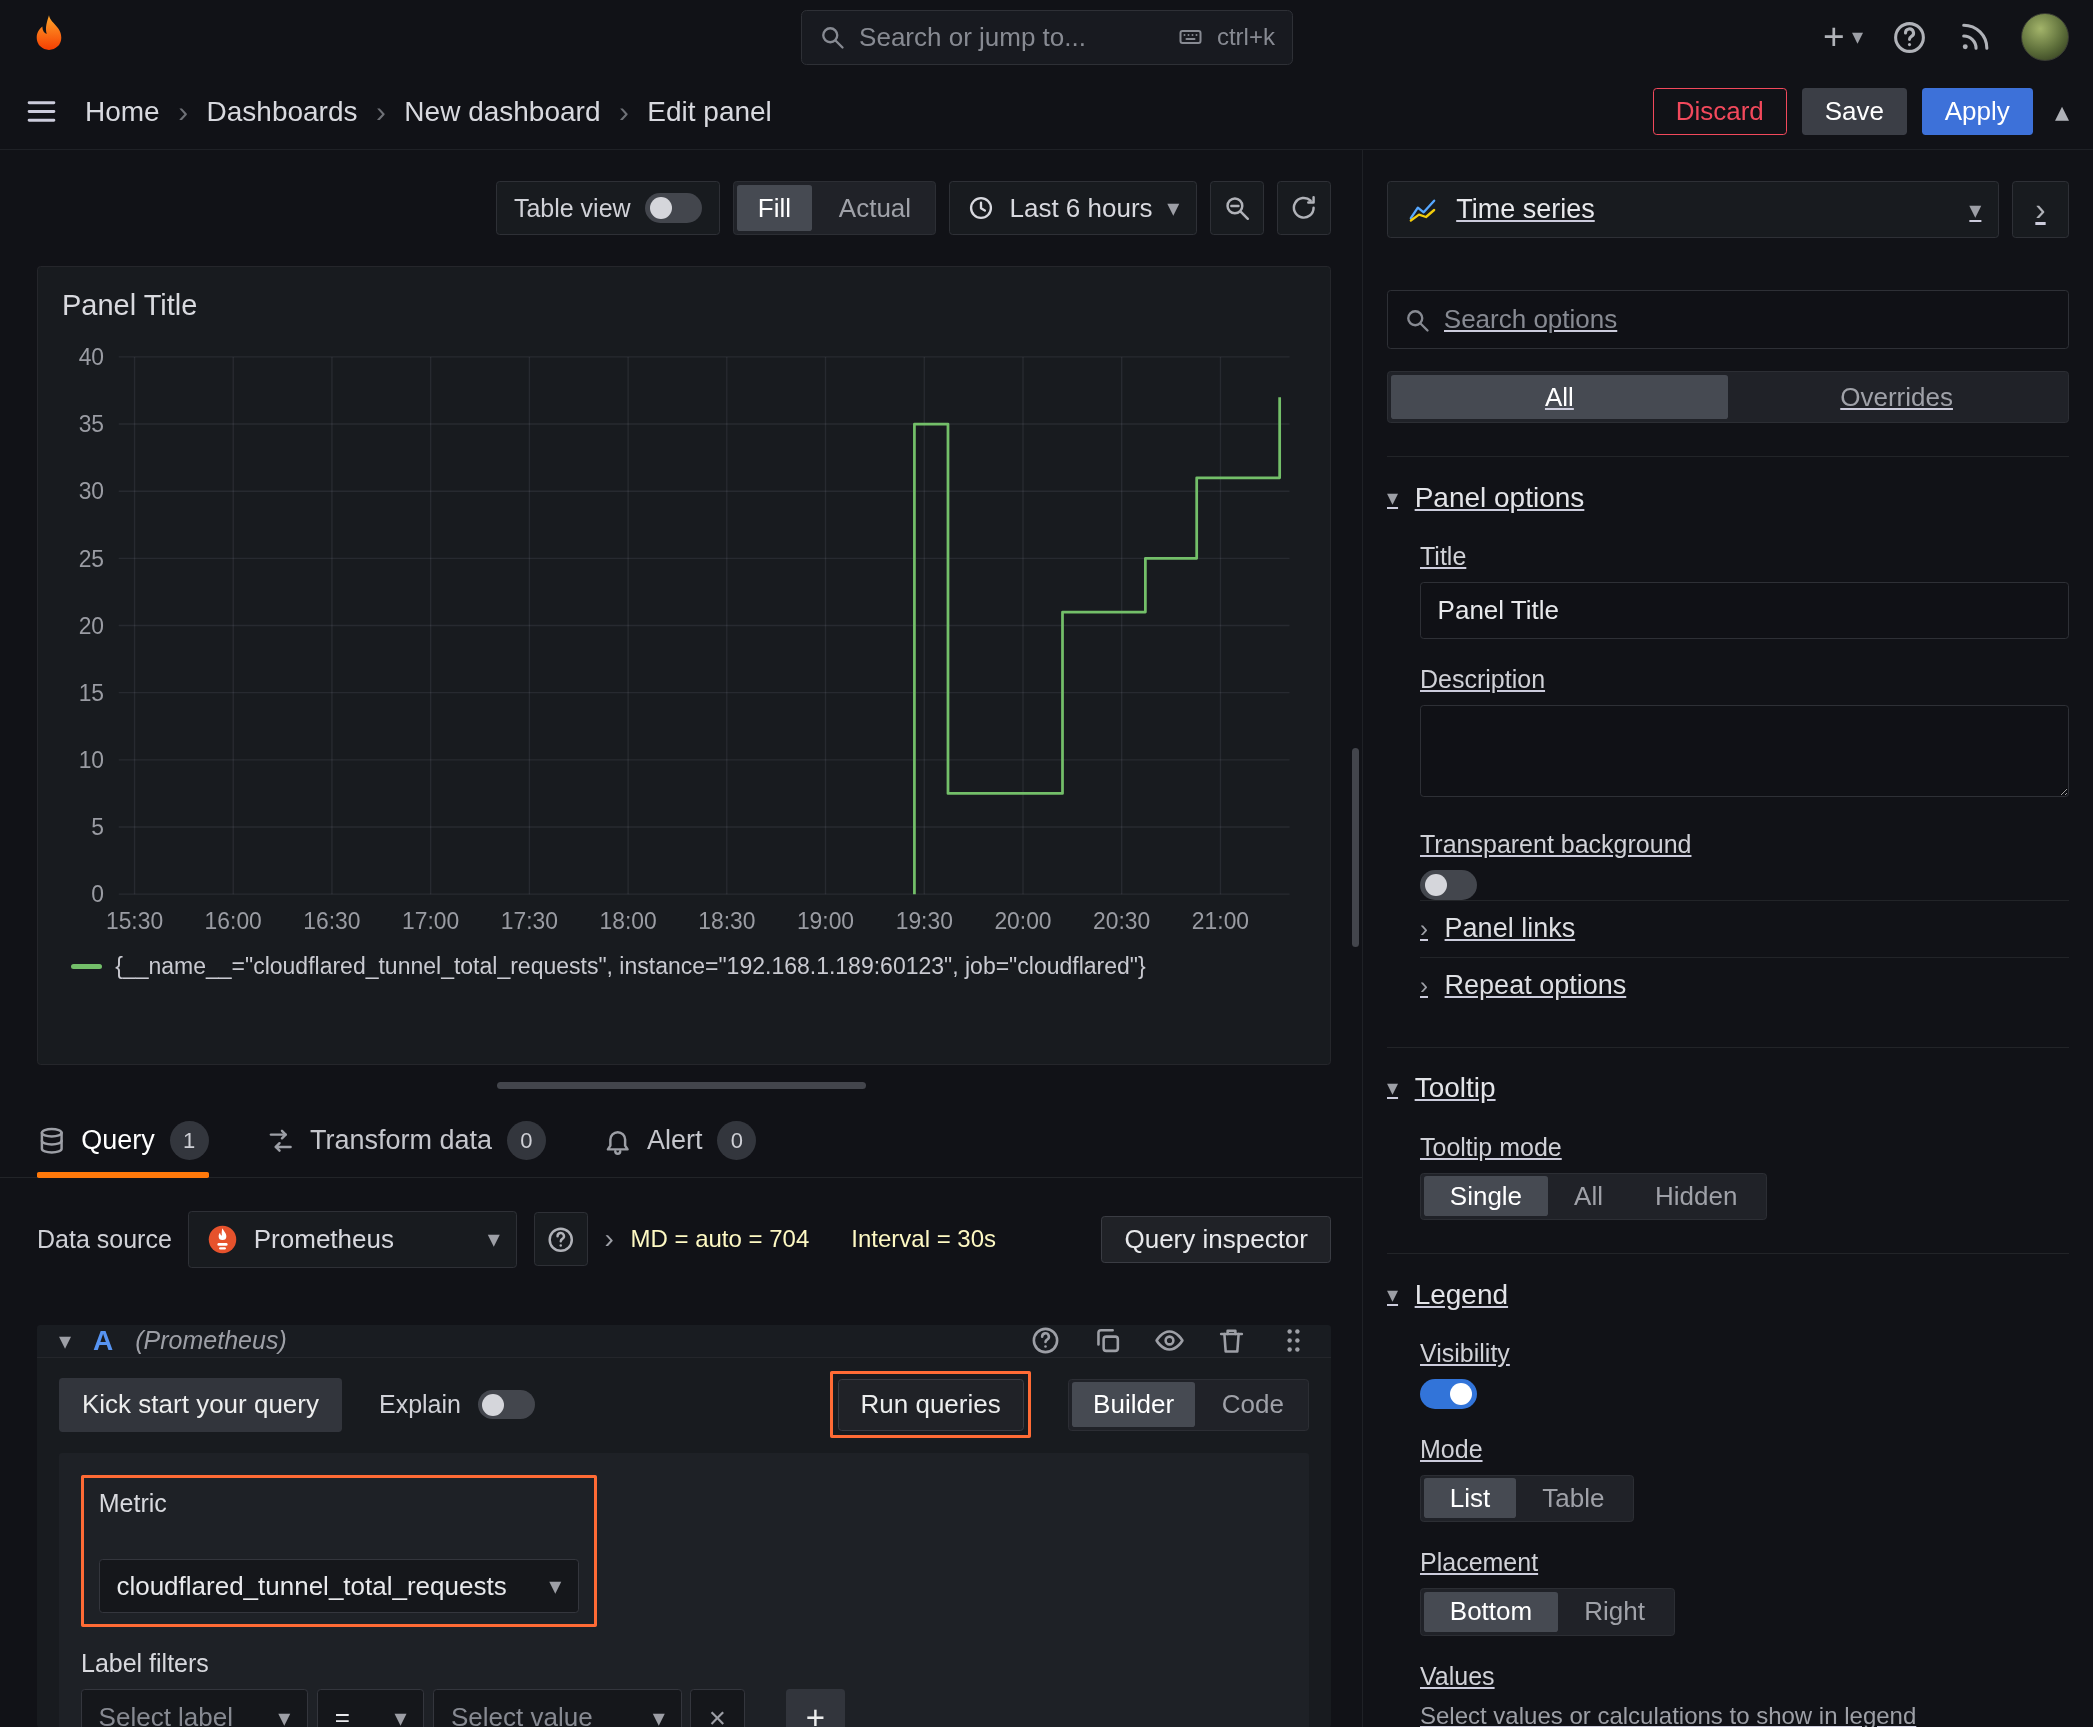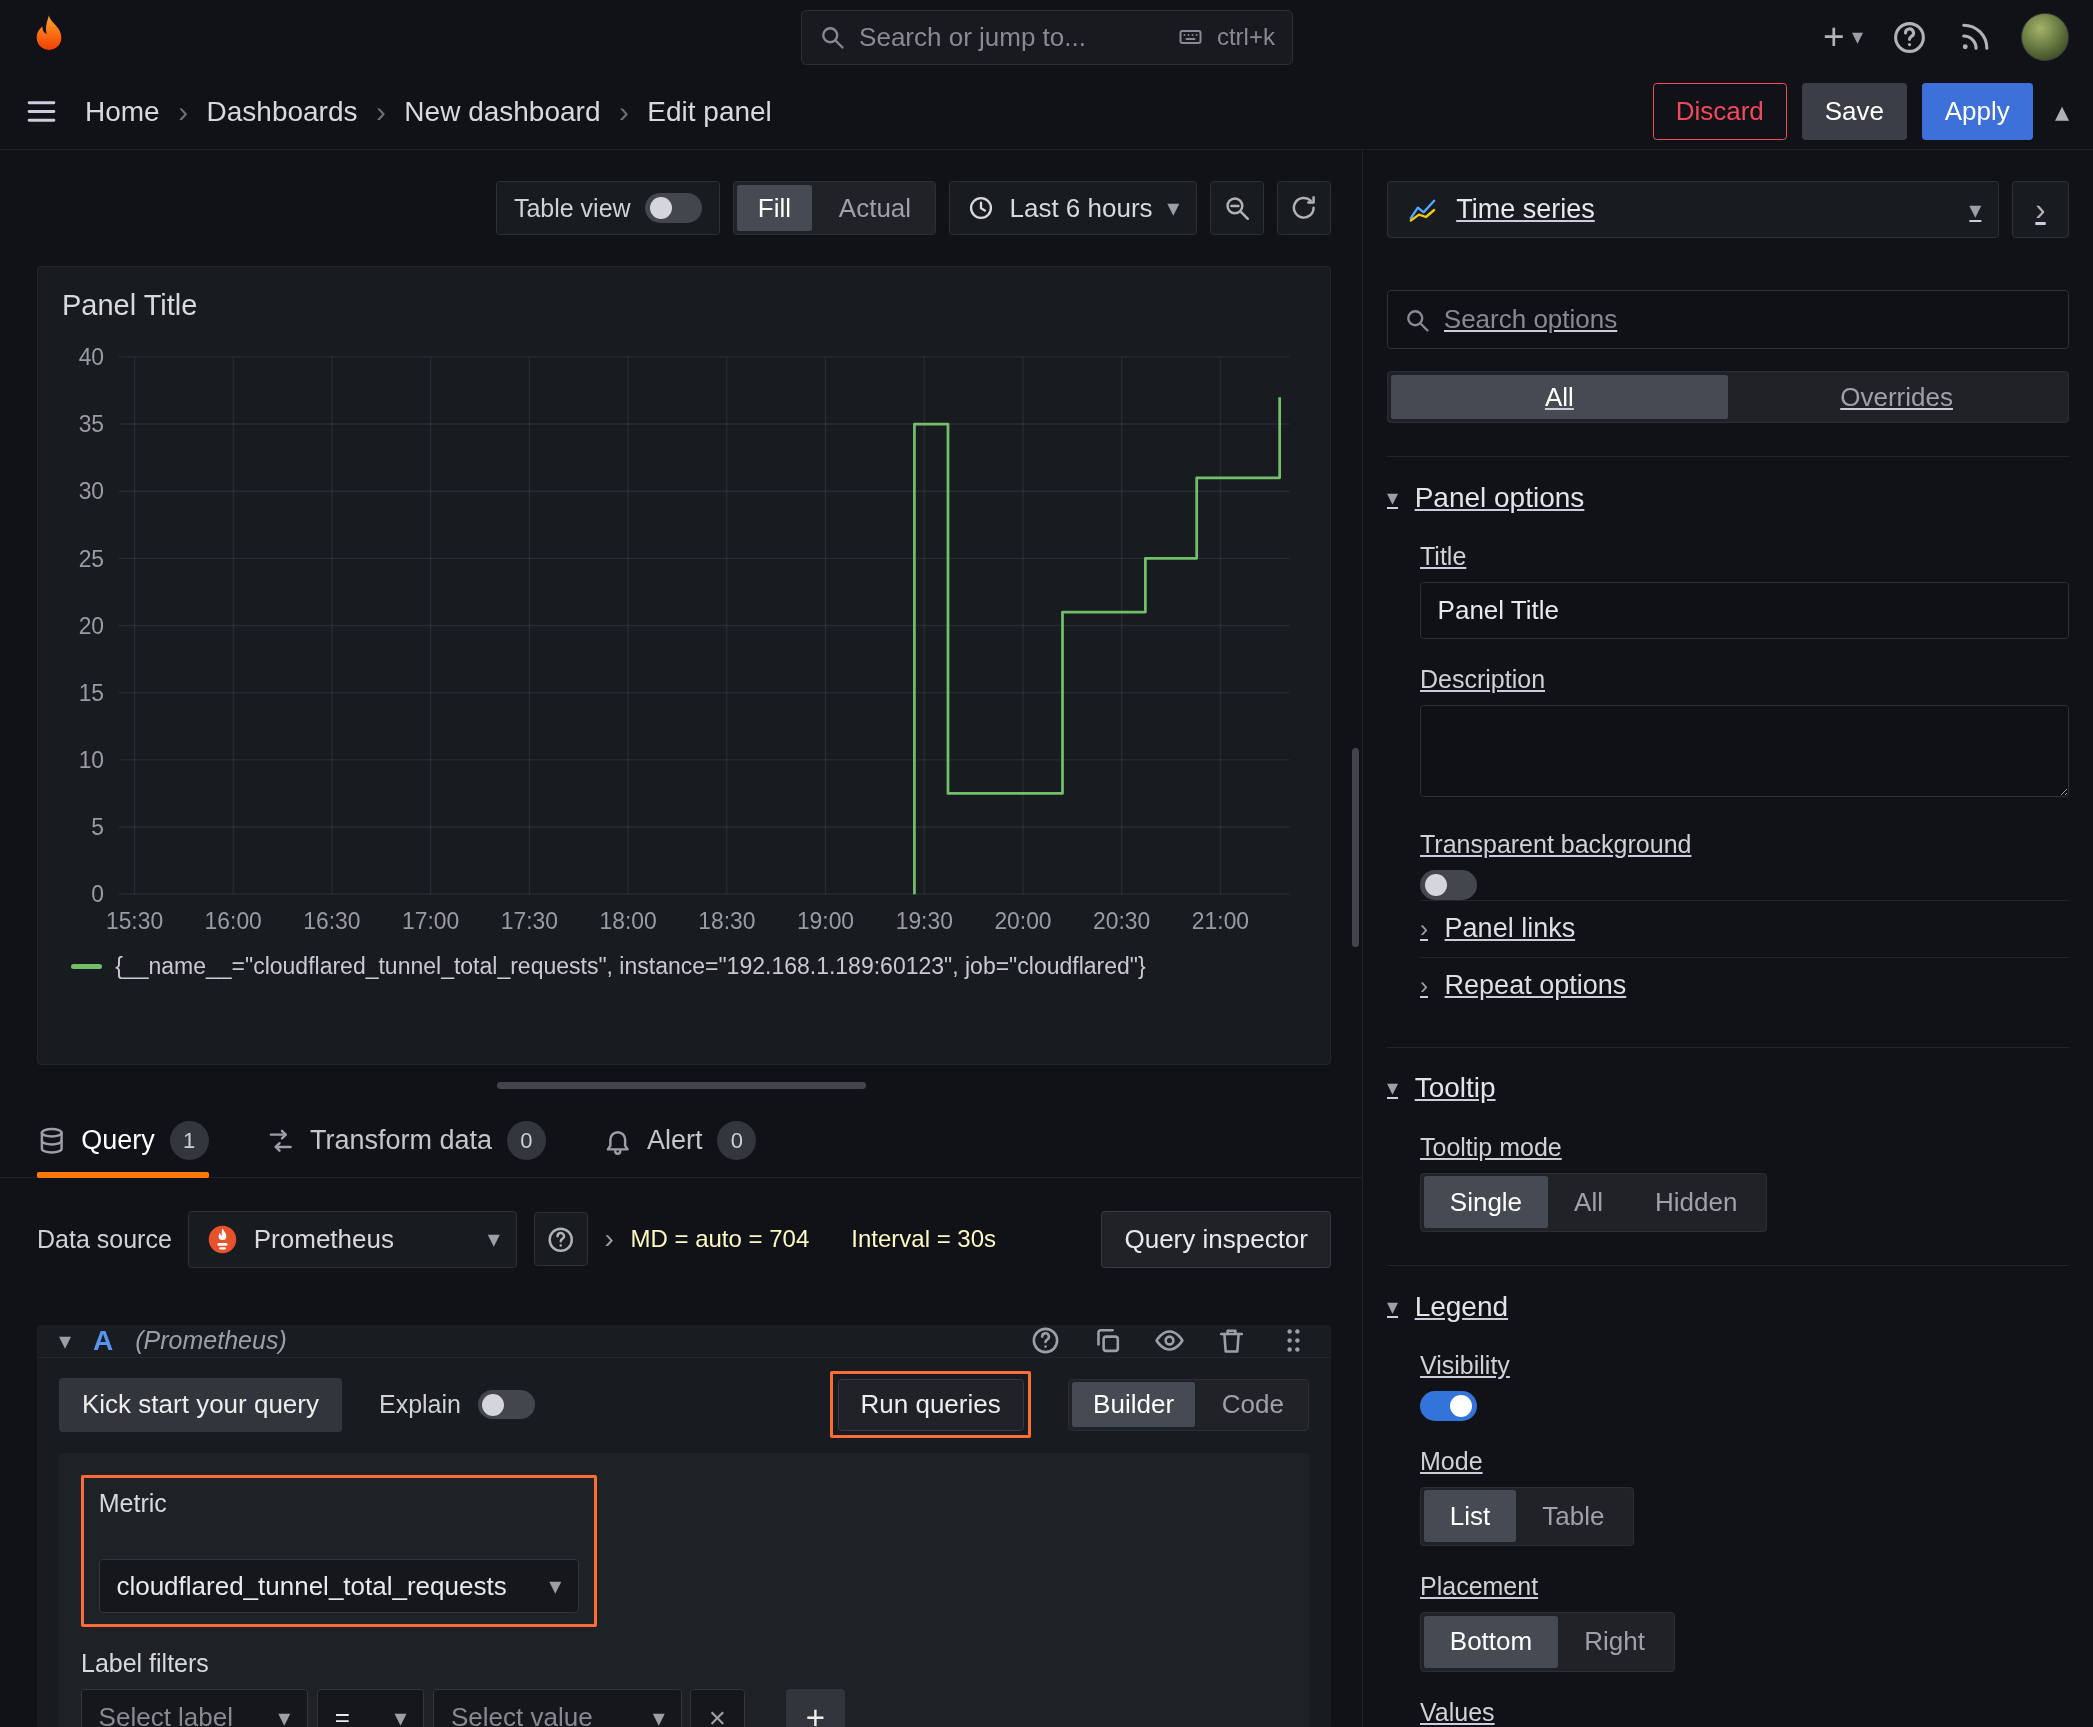--- a/index.html
+++ b/index.html
@@ -28,21 +28,21 @@
   .avatar { width:48px; height:48px; border-radius:50%; cursor:pointer;
     background:radial-gradient(circle at 40% 32%, #a3b46a, #5d6e3a 55%, #343f21 90%); border:0.9px solid #3a3d33; }
 
   
   .subnav { height:76px; display:flex; align-items:center; gap:26px; padding:0 24px; border-bottom:0.9px solid #1f2126; }
   .burger { color:#ccccdc; cursor:pointer; }
   .breadcrumb { display:flex; align-items:center; gap:18.5px; font-size:28px; color:#d8d9df; }
   .crumb { cursor:pointer; white-space:nowrap; }
   .crumb-sep { color:#6e7076; font-size:29.5px; }
   .subnav-actions { margin-left:auto; display:flex; align-items:center; gap:14.8px; }
-  .btn { height:57px; border-radius:3.7px; padding:0 22px; font-size:26px; display:inline-flex; align-items:center; justify-content:center; cursor:pointer; border:0.9px solid transparent; white-space:nowrap; }
+  .btn { height:47px; border-radius:3.7px; padding:0 22px; font-size:26px; display:inline-flex; align-items:center; justify-content:center; cursor:pointer; border:0.9px solid transparent; white-space:nowrap; }
   .btn-discard { background:transparent; border-color:var(--danger-red); color:var(--danger-red); }
   .btn-save { background:#3b3e46; color:#fff; }
   .btn-apply { background:var(--accent-blue); color:#fff; }
   .collapse-btn { color:#b0b2b8; font-size:28px; margin-left:7.4px; cursor:pointer; }
 
   
   .content { display:flex; height:1578px; }
   .left { flex:1; min-width:0; position:relative; display:flex; flex-direction:column; }
   .sidebar { width:731px; border-left:0.9px solid #1f2126; padding:0 24px; overflow:hidden;text-decoration:underline; }
 
@@ -138,21 +138,21 @@
     color:#e8e9ec; font-size:26px; padding:0 16.6px; outline:none; }
   textarea.text-input { height:92px; resize:vertical; padding-top:11px; font-family:"Liberation Sans", sans-serif; }
   .toggle { margin-top:11px; width:57px; height:29.5px; border-radius:16.6px; background:#43464d; position:relative; cursor:pointer; }
   .toggle .knob { position:absolute; top:3.7px; left:4.6px; width:22px; height:22px; border-radius:50%; background:#d5d6db; }
   .toggle.on { background:var(--toggle-on); }
   .toggle.on .knob { left:30px; background:#fff; }
   .inline-toggle { margin-top:0; }
   .collapsed-row { display:flex; align-items:center; gap:16.6px; height:57px; border-top:0.9px solid #222428; font-size:27px; color:#dedfe3; cursor:pointer; }
   .collapsed-row:first-of-type { margin-top:29.5px; }
   .radio-group { display:inline-flex; margin-top:11px; background:#202228; border:0.9px solid #2c2e34; border-radius:3.7px; padding:2.8px; }
-  .radio-group .ropt { padding:0 26px; height:52px; display:inline-flex; align-items:center; color:#9fa1a8; font-size:26px; border-radius:2.8px; cursor:pointer; }
+  .radio-group .ropt { padding:0 26px; height:40px; display:inline-flex; align-items:center; color:#9fa1a8; font-size:26px; border-radius:2.8px; cursor:pointer; }
   .radio-group .ropt.sel { background:#464a52; color:#fff; }
   .values-desc { margin-top:11px; font-size:24px; color:#9d9fa6; }
 </style>
 </head>
 <body>
 
 <div>
 
   <header class="topnav">
     <span class="ic logo">

